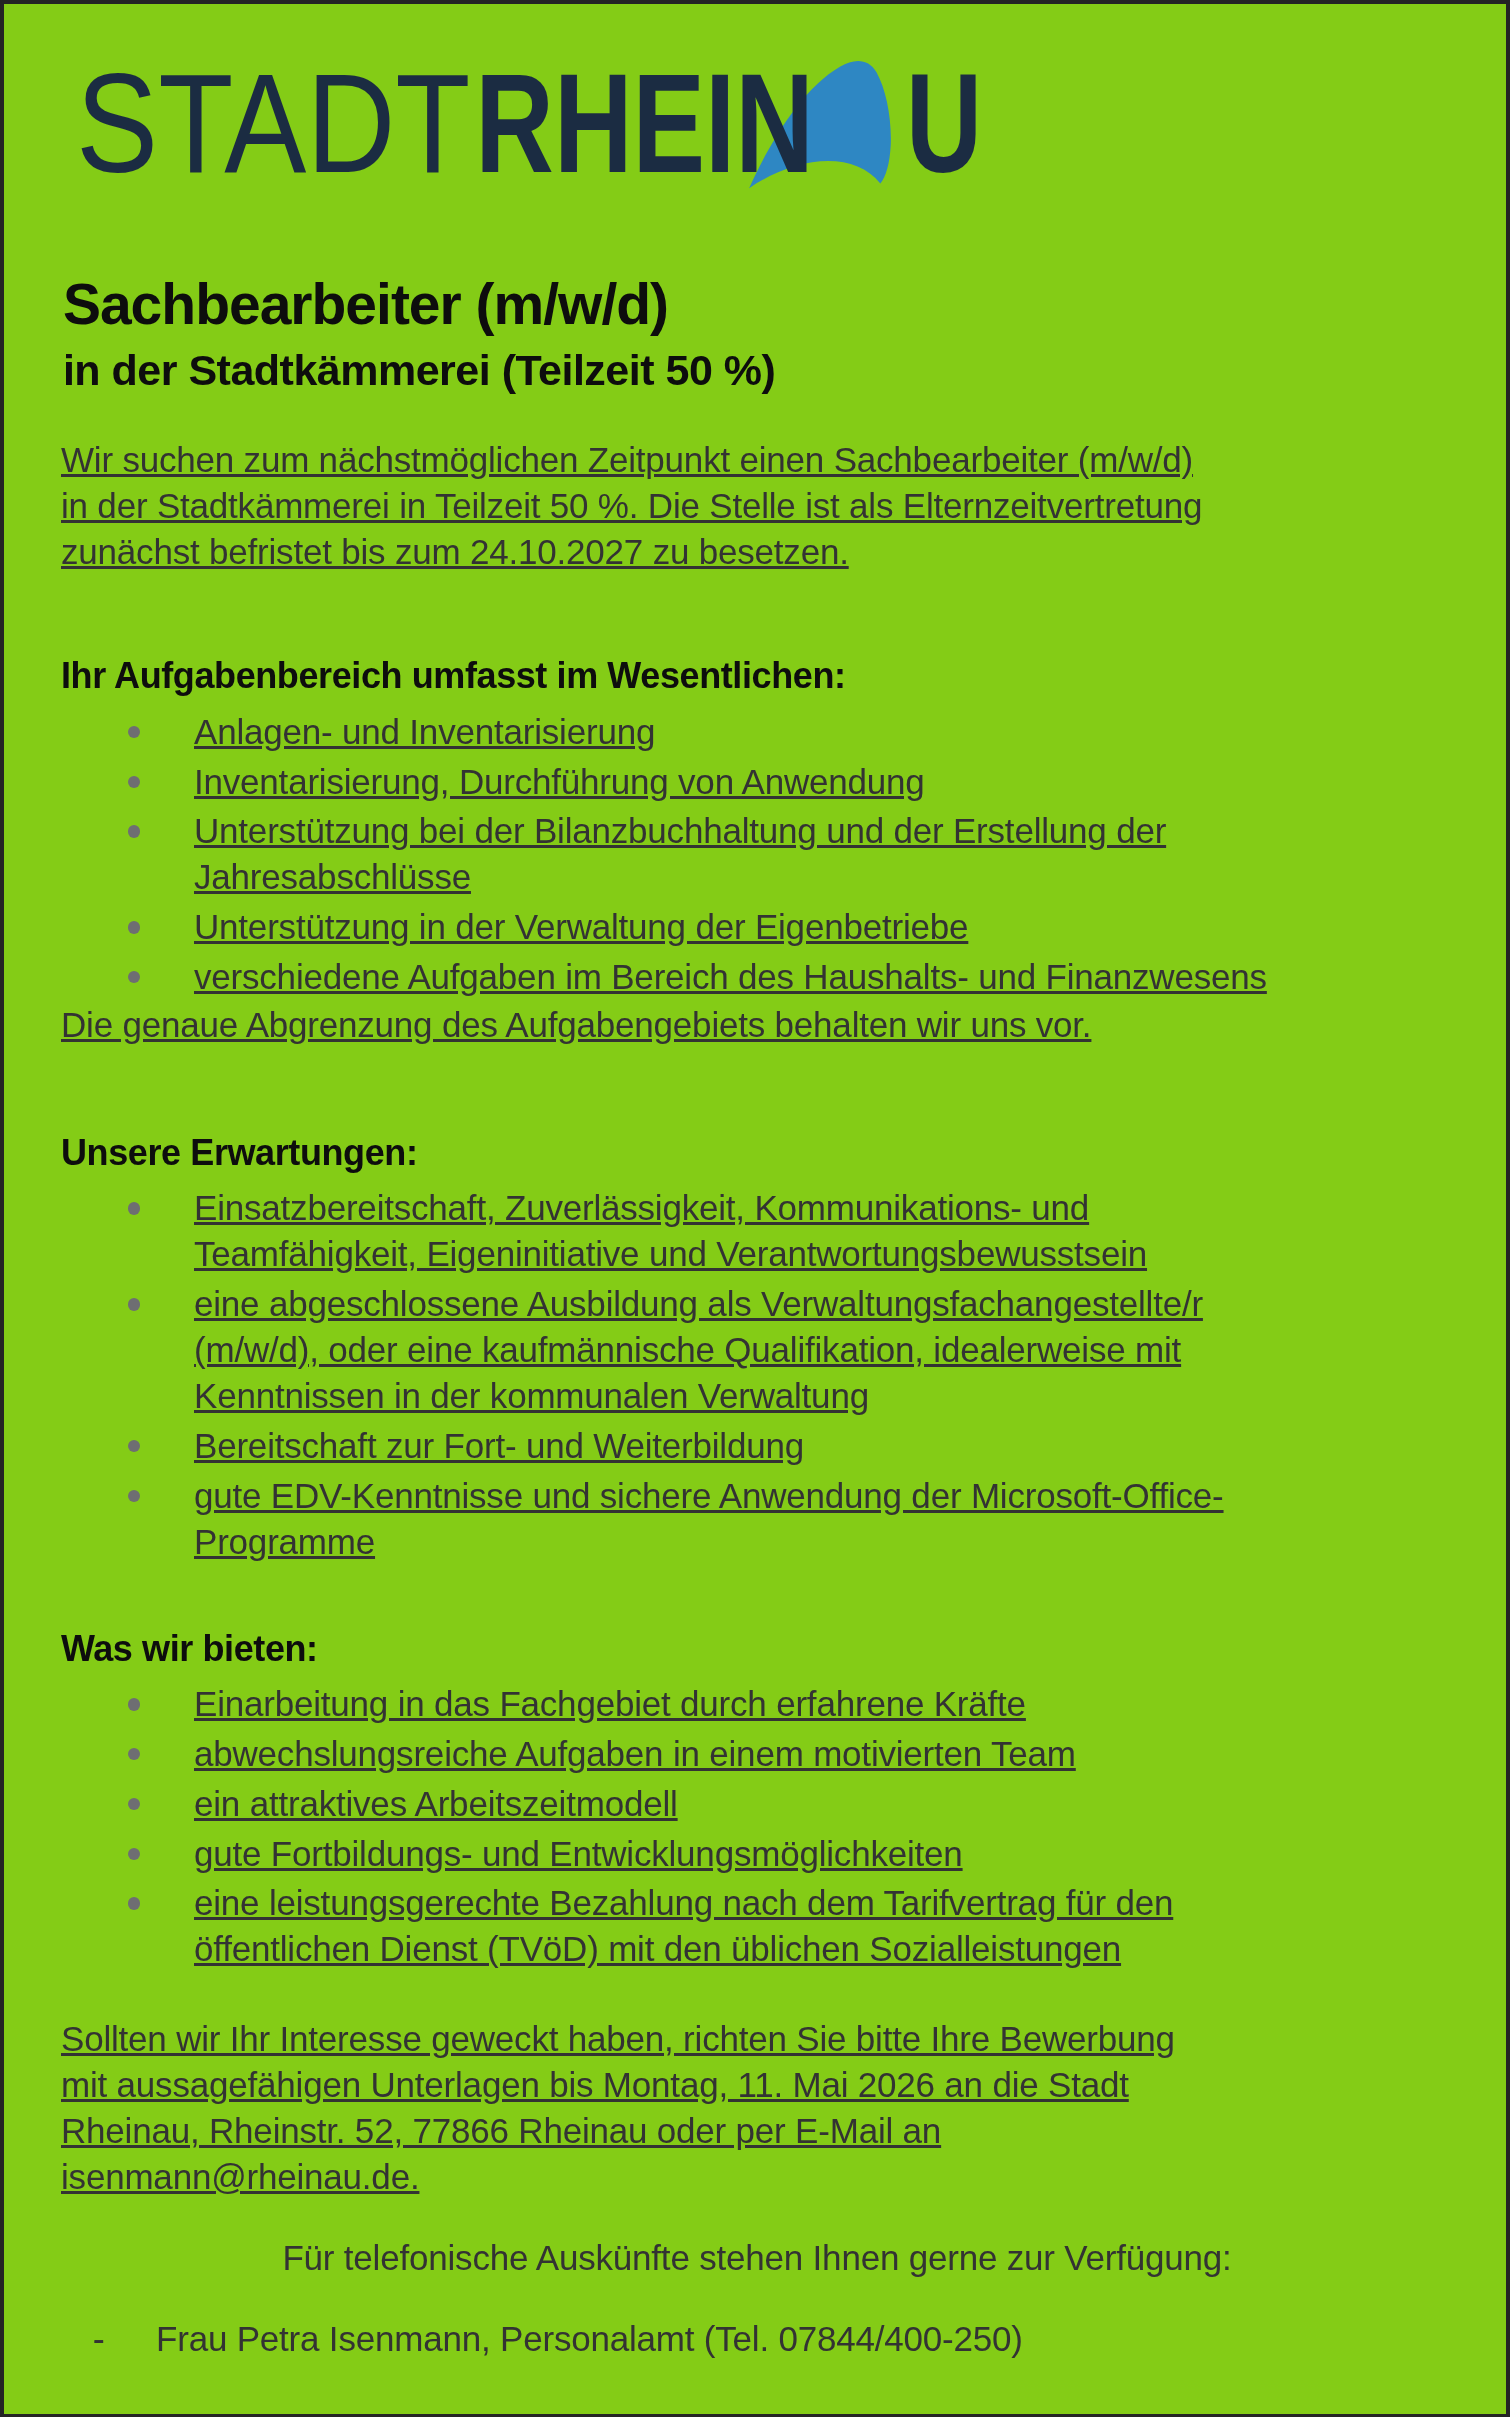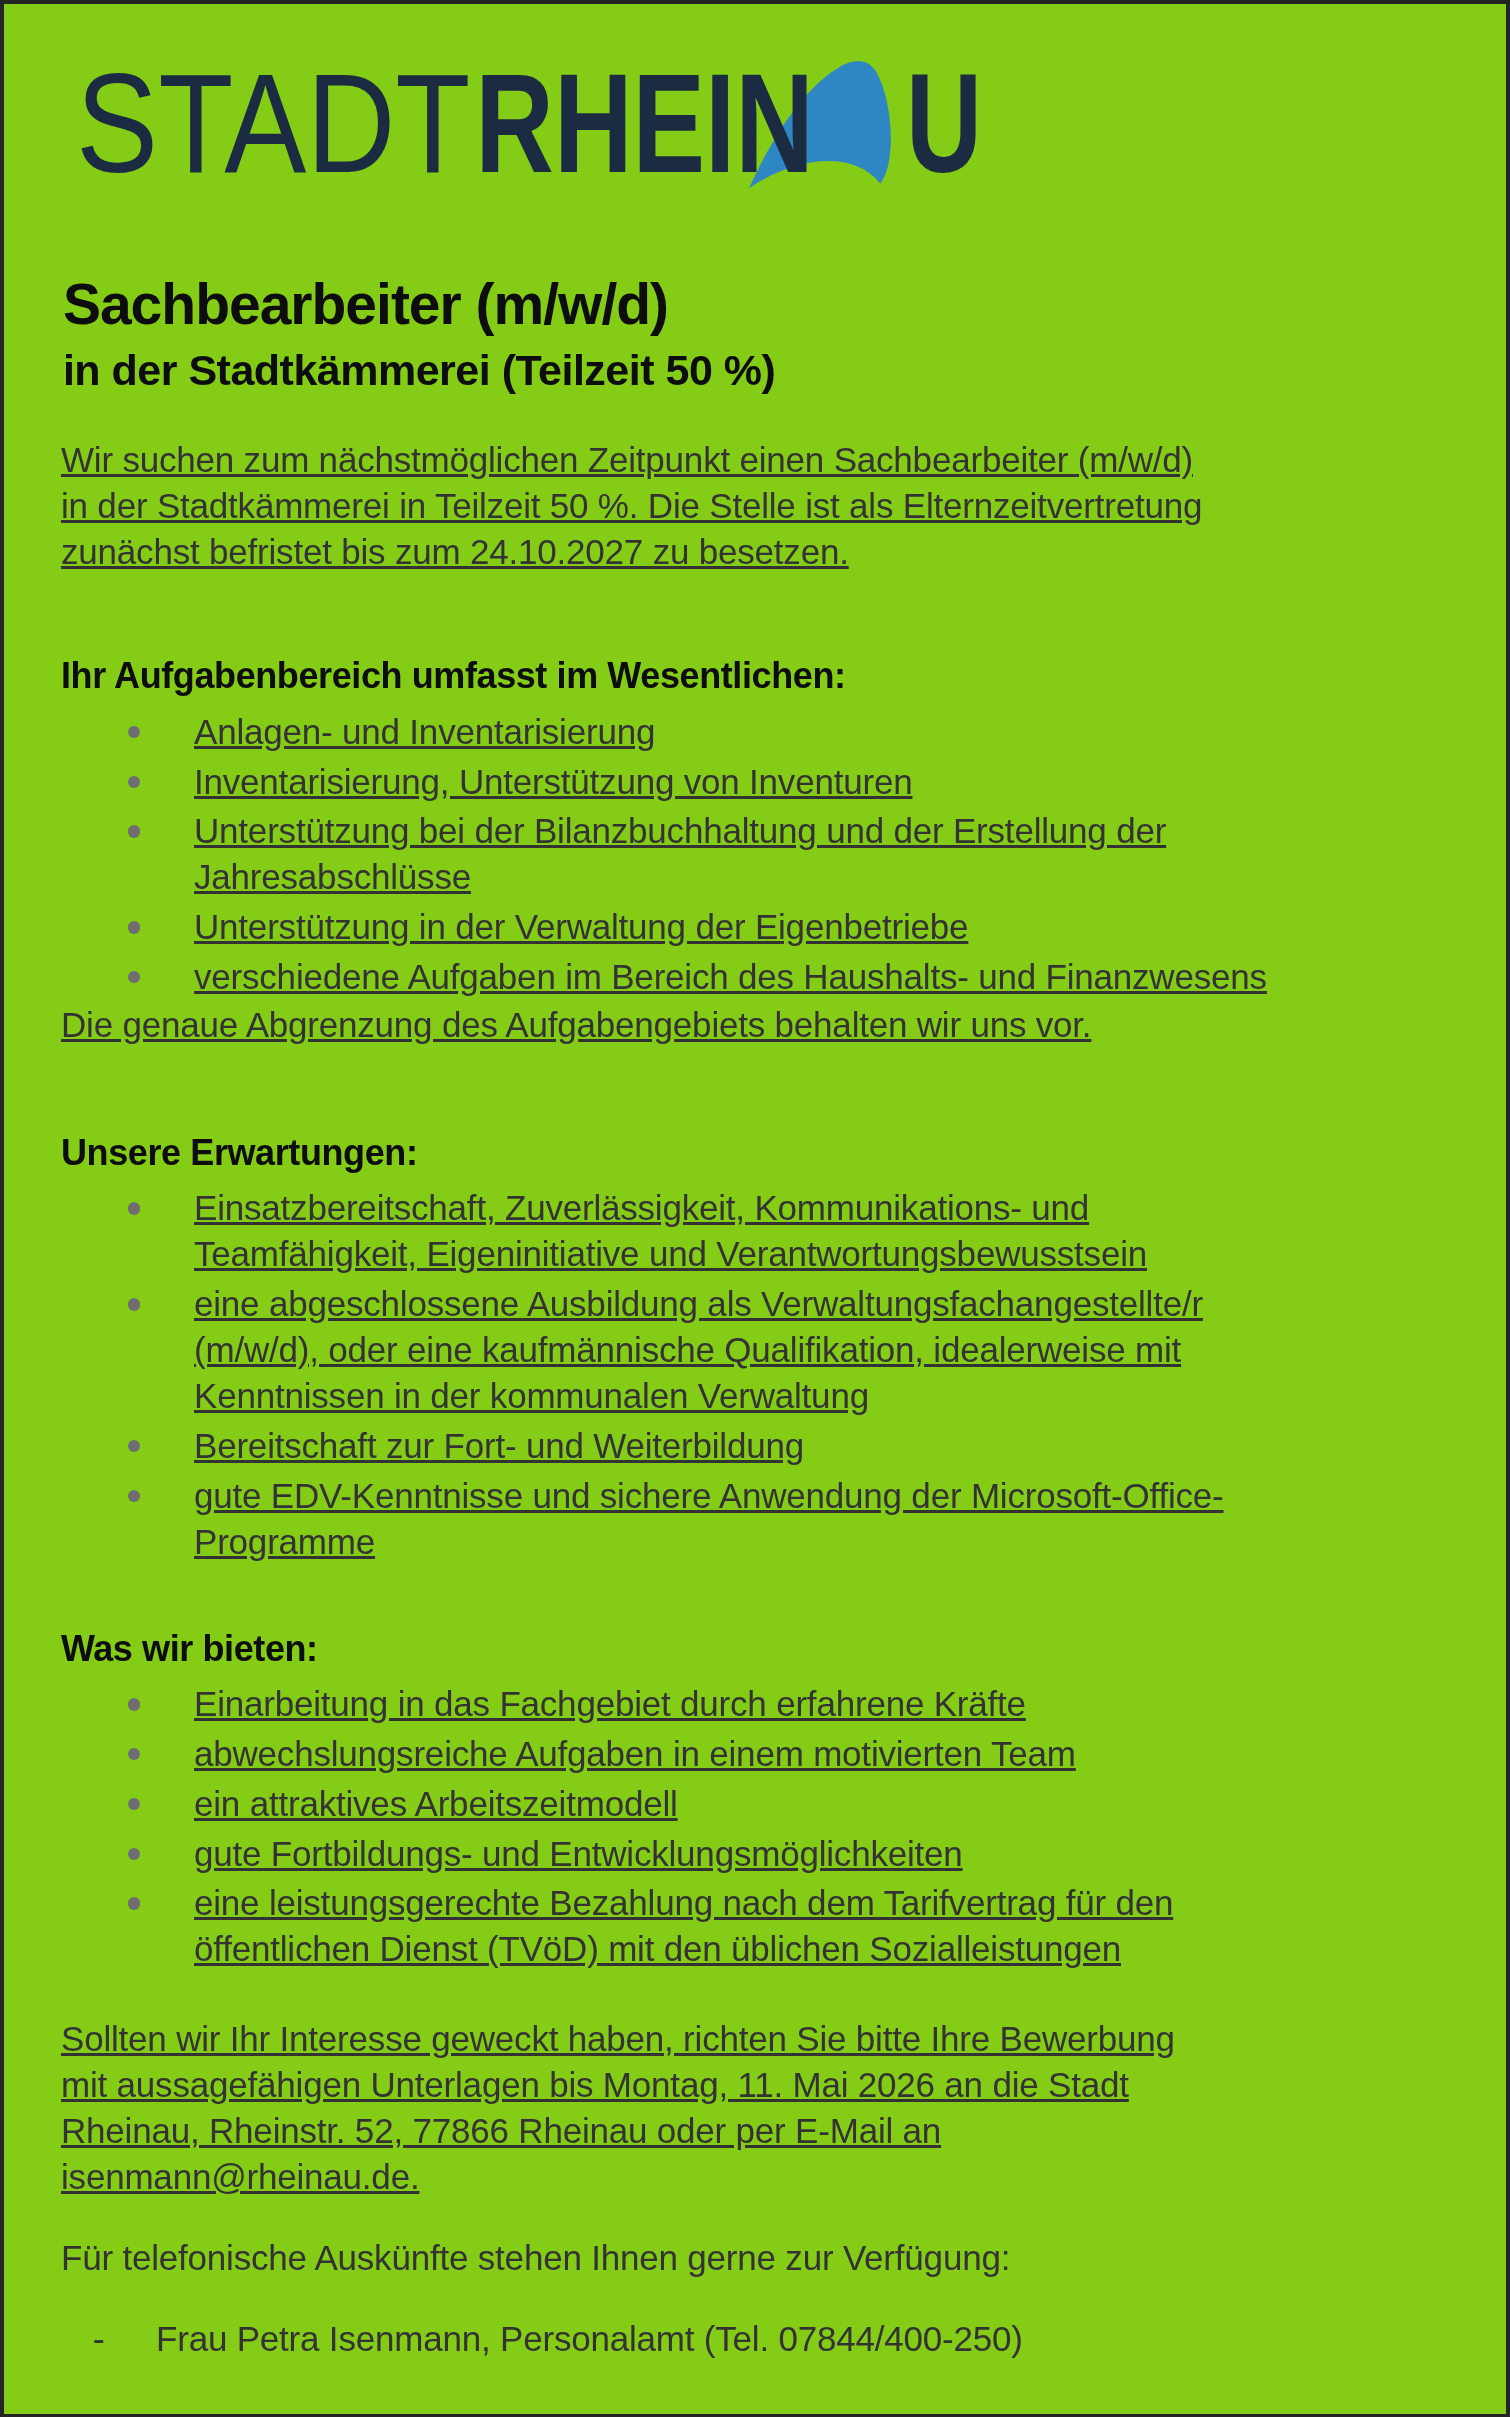--- a/index.html
+++ b/index.html
@@ -44,21 +44,21 @@
     padding-left:133px;
     margin-top:3.8px;
   }
   ul.bullets li .dot{
     position:absolute;left:67px;top:17px;
     width:12.4px;height:12.4px;border-radius:50%;
     background:#6e6e72;
   }
   .section-footer{margin-top:1.9px;}
   .closing{margin-top:44px;}
-  .contact-intro{margin-top:34px;}
+  .contact-intro{margin-top:34px;text-align:center;}
   ul.contacts{list-style:none;margin:21px 0 0 0;padding:0;}
   ul.contacts li{position:relative;padding-left:95px;margin-top:3.8px;}
   ul.contacts li .dash{position:absolute;left:32px;top:0;}
 </style>
 </head>
 <body>
 
 <div class="page">
 
   <svg class="logo" width="908" height="154" viewBox="0 0 955 162">
@@ -76,21 +76,21 @@
   <h1 class="page-title">Sachbearbeiter (m/w/d)</h1>
   <h2 class="page-subtitle">in der Stadtkämmerei (Teilzeit 50 %)</h2>
 
   <p class="body-text pre intro">Wir suchen zum nächstmöglichen Zeitpunkt einen Sachbearbeiter (m/w/d)
 in der Stadtkämmerei in Teilzeit 50 %. Die Stelle ist als Elternzeitvertretung
 zunächst befristet bis zum 24.10.2027 zu besetzen.</p>
 
   <div class="section-heading sh1">Ihr Aufgabenbereich umfasst im Wesentlichen:</div>
   <ul class="bullets body-text">
     <li><span class="dot"></span><span class="pre">Anlagen- und Inventarisierung</span></li>
-    <li><span class="dot"></span><span class="pre">Inventarisierung, Unterstützung von Inventuren</span></li>
+    <li><span class="dot"></span><span class="pre">Inventarisierung, Durchführung von Anwendung</span></li>
     <li><span class="dot"></span><span class="pre">Unterstützung bei der Bilanzbuchhaltung und der Erstellung der
 Jahresabschlüsse</span></li>
     <li><span class="dot"></span><span class="pre">Unterstützung in der Verwaltung der Eigenbetriebe</span></li>
     <li><span class="dot"></span><span class="pre">verschiedene Aufgaben im Bereich des Haushalts- und Finanzwesens</span></li>
   </ul>
   <p class="body-text pre section-footer">Die genaue Abgrenzung des Aufgabengebiets behalten wir uns vor.</p>
 
   <div class="section-heading sh2">Unsere Erwartungen:</div>
   <ul class="bullets body-text">
     <li><span class="dot"></span><span class="pre">Einsatzbereitschaft, Zuverlässigkeit, Kommunikations- und

